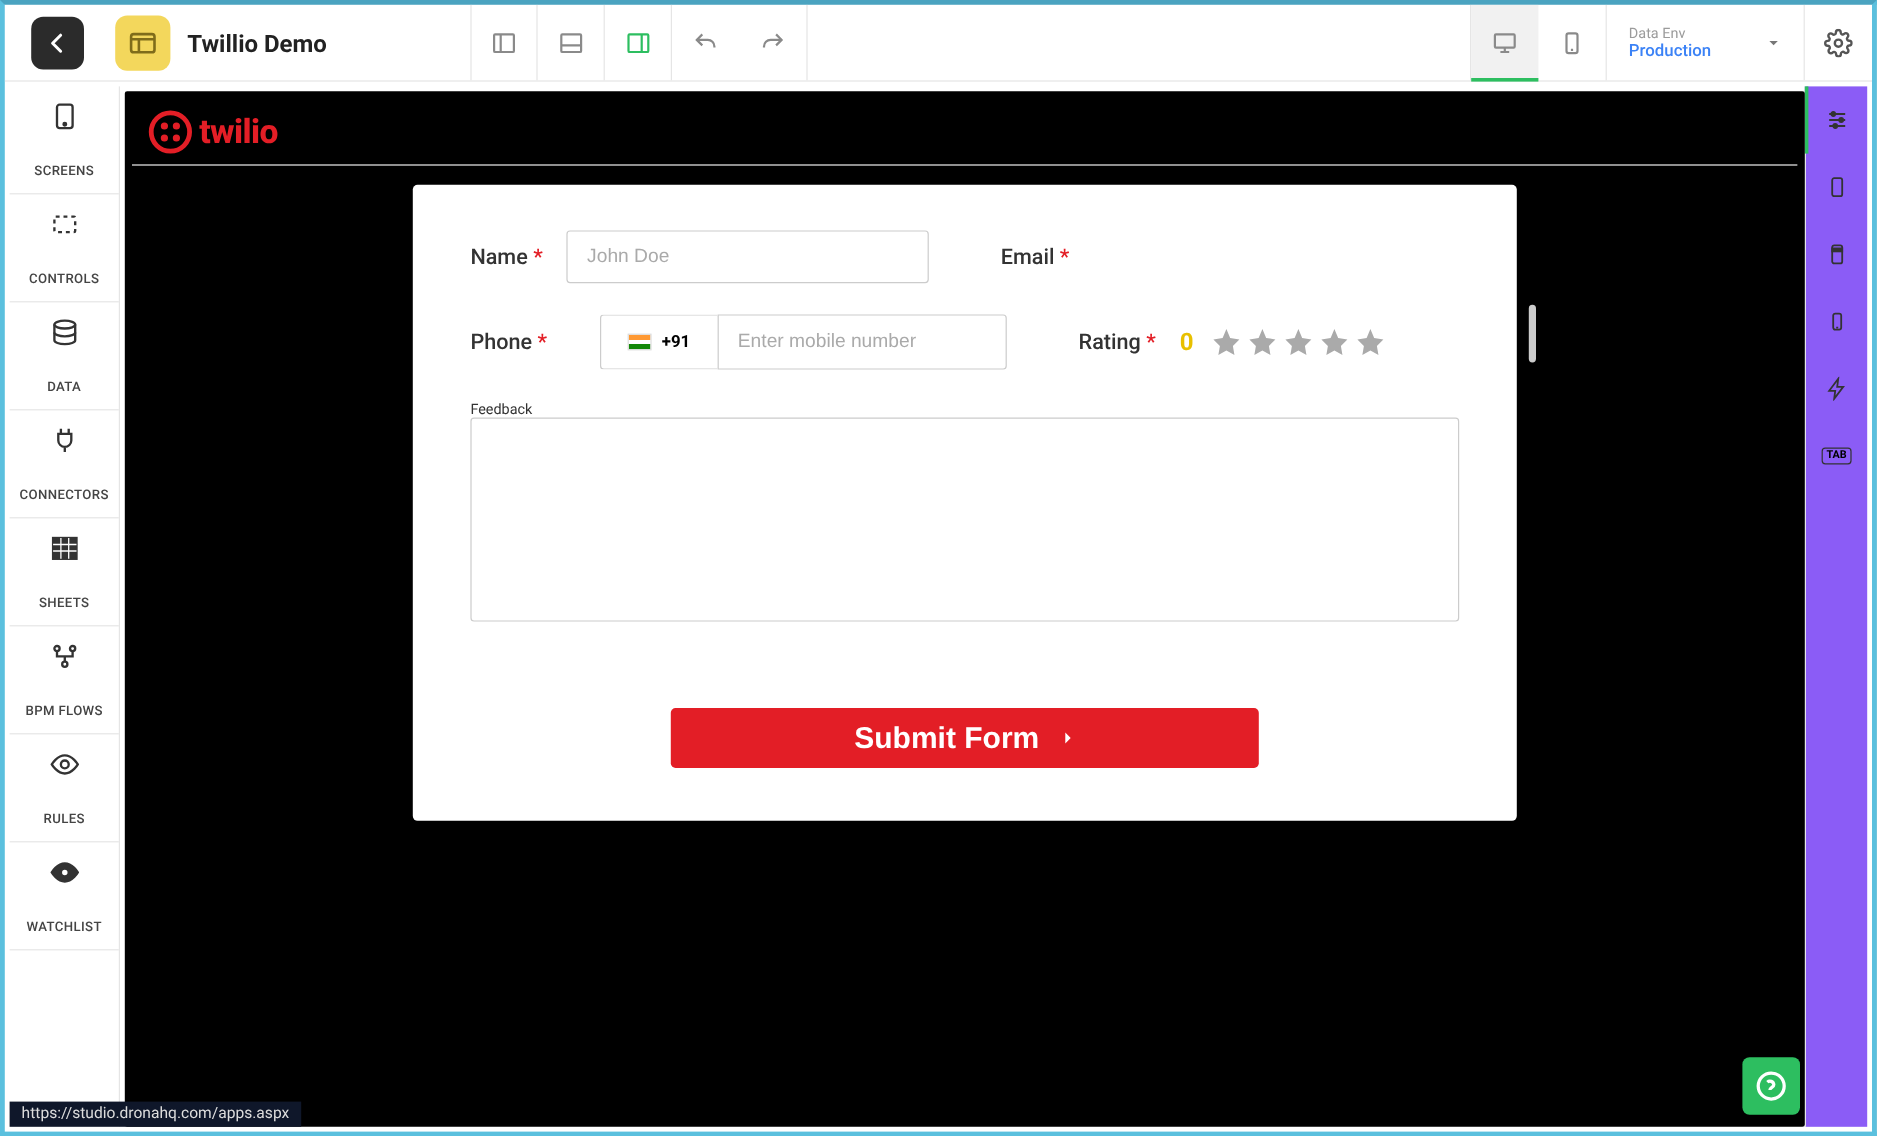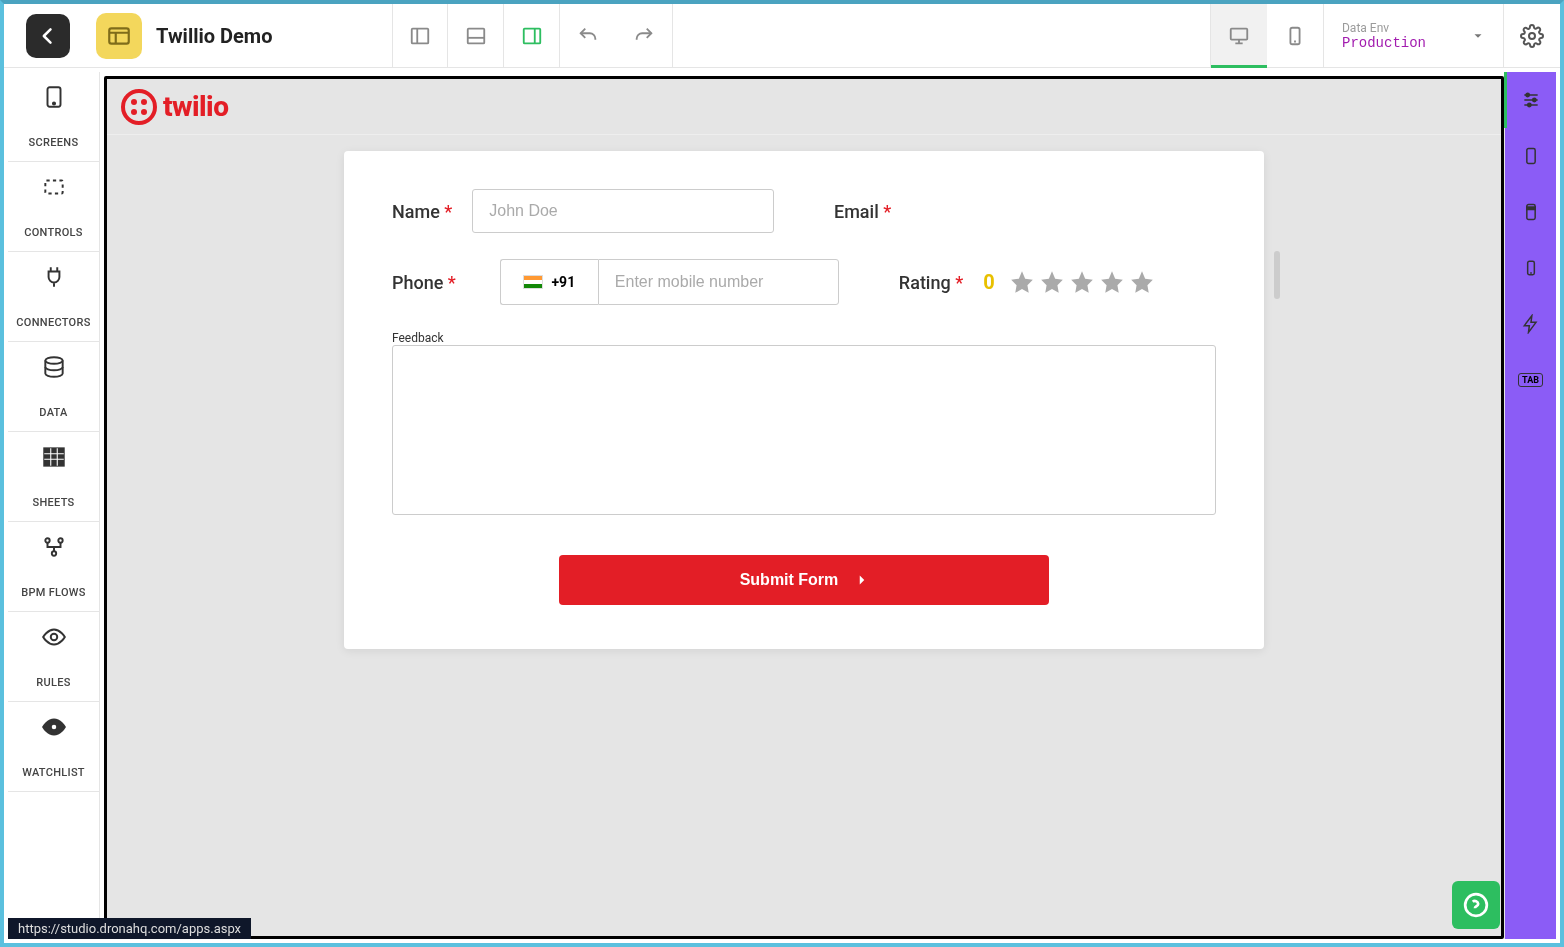--- a/index.html
+++ b/index.html
@@ -72,21 +72,21 @@
 
 .env-box{
   padding: 8px 18px;
   border-right:1px solid #e5e5e5;
   height:100%;
   display:flex;align-items:center;gap:45px;
   cursor:pointer;
 }
 .env-labels{display:flex;flex-direction:column;}
 .env-label{font-size:12px;color:#9b9b9b;}
-.env-value{font-size:14px;color:#a21caf;font-weight:500;font-family:Liberation Mono, monospace;}
+.env-value{font-size:14px;color:#3b82f6;font-weight:500;}
 .env-box svg{width:14px;height:14px;fill:#777;}
 
 .settings-btn{width:56px;display:flex;align-items:center;justify-content:center;cursor:pointer;}
 .settings-btn svg{width:24px;height:24px;fill:none;stroke:#555;stroke-width:2;}
 
 
 .left-sidebar{
   position:absolute;
   left:4px;top:68px;bottom:4px;
   width:92px;
@@ -117,23 +117,23 @@
   position:relative;
 }
 .rs-item.active::before{content:'';position:absolute;left:-1px;top:0;bottom:0;width:3px;background:#2DBE60;}
 .rs-item svg{width:20px;height:20px;fill:none;stroke:#333;stroke-width:1.8;}
 .rs-tab{font-size:9px;border:1.5px solid #333;border-radius:3px;padding:1px 3px;font-weight:700;}
 
 
 .canvas{
   position:absolute;
   left:100px;right:56px;top:72px;bottom:4px;
-  background:#e5e5e5;
+  background:#000000;
   overflow:auto;
-  border:3px solid #000000;
+  border:6px solid #000000;
   border-radius:2px;
 }
 .canvas-header{
   height:56px;
   display:flex;align-items:center;
   padding:0 14px;
   border-bottom:1px solid #eee;
 }
 .twilio-logo{display:flex;align-items:center;gap:6px;}
 .twilio-bullet{
@@ -177,23 +177,23 @@
 .rating-group{display:flex;align-items:center;gap:14px;}
 .rating-num{font-size:20px;font-weight:700;color:#E8C000;}
 .stars{display:flex;gap:4px;}
 .stars svg{width:26px;height:26px;fill:#aaa;}
 .feedback-label{font-size:12px;color:#333;font-weight:400;display:block;}
 .feedback-ta{
   width:100%;height:170px;border:1px solid #ccc;border-radius:3px;padding:12px;font-size:16px;resize:none;
 }
 .submit-btn{
   display:flex;align-items:center;justify-content:center;gap:12px;
-  width:490px;height:50px;margin:36px auto 0;
+  width:490px;height:50px;margin:68px auto 0;
   background:#E31E26;color:#fff;border:none;border-radius:4px;
-  font-size:16px;font-weight:600;cursor:pointer;text-align:center;
+  font-size:25px;font-weight:600;cursor:pointer;text-align:center;
 }
 .submit-btn svg{width:18px;height:18px;fill:#fff;}
 .card-scroll{position:absolute;right:-16px;top:100px;width:6px;height:48px;background:#ccc;border-radius:3px;}
 
 
 .help-fab{
   position:absolute;right:60px;bottom:14px;
   width:48px;height:48px;background:#2DBE60;border-radius:6px;
   display:flex;align-items:center;justify-content:center;cursor:pointer;
 }
@@ -301,31 +301,31 @@
     <span>SCREENS</span>
   </div>
   <div class="ls-item">
     <svg viewBox="0 0 24 24">
         <rect x="4" y="6" width="16" height="12" rx="1" stroke-dasharray="3 3"></rect>
       </svg>
     <span>CONTROLS</span>
   </div>
   <div class="ls-item">
     <svg viewBox="0 0 24 24">
-        <path d="M9 3v4M15 3v4M7 7h10v5a5 5 0 01-10 0V7zM12 17v4"></path>
-      </svg>
-    <span>CONNECTORS</span>
-  </div>
-  <div class="ls-item">
-    <svg viewBox="0 0 24 24">
         <ellipse cx="12" cy="6" rx="8" ry="3"></ellipse>
         <path d="M4 6v12c0 1.7 3.6 3 8 3s8-1.3 8-3V6"></path>
         <path d="M4 12c0 1.7 3.6 3 8 3s8-1.3 8-3"></path>
       </svg>
     <span>DATA</span>
+  </div>
+  <div class="ls-item">
+    <svg viewBox="0 0 24 24">
+        <path d="M9 3v4M15 3v4M7 7h10v5a5 5 0 01-10 0V7zM12 17v4"></path>
+      </svg>
+    <span>CONNECTORS</span>
   </div>
   <div class="ls-item">
     <svg viewBox="0 0 24 24" fill="#333">
         <rect x="3" y="4" width="18" height="16" fill="#333"></rect>
         <path d="M3 9h18M3 14h18M9 4v16M15 4v16" stroke="#fff" stroke-width="1"></path>
       </svg>
     <span>SHEETS</span>
   </div>
   <div class="ls-item">
     <svg viewBox="0 0 24 24">

